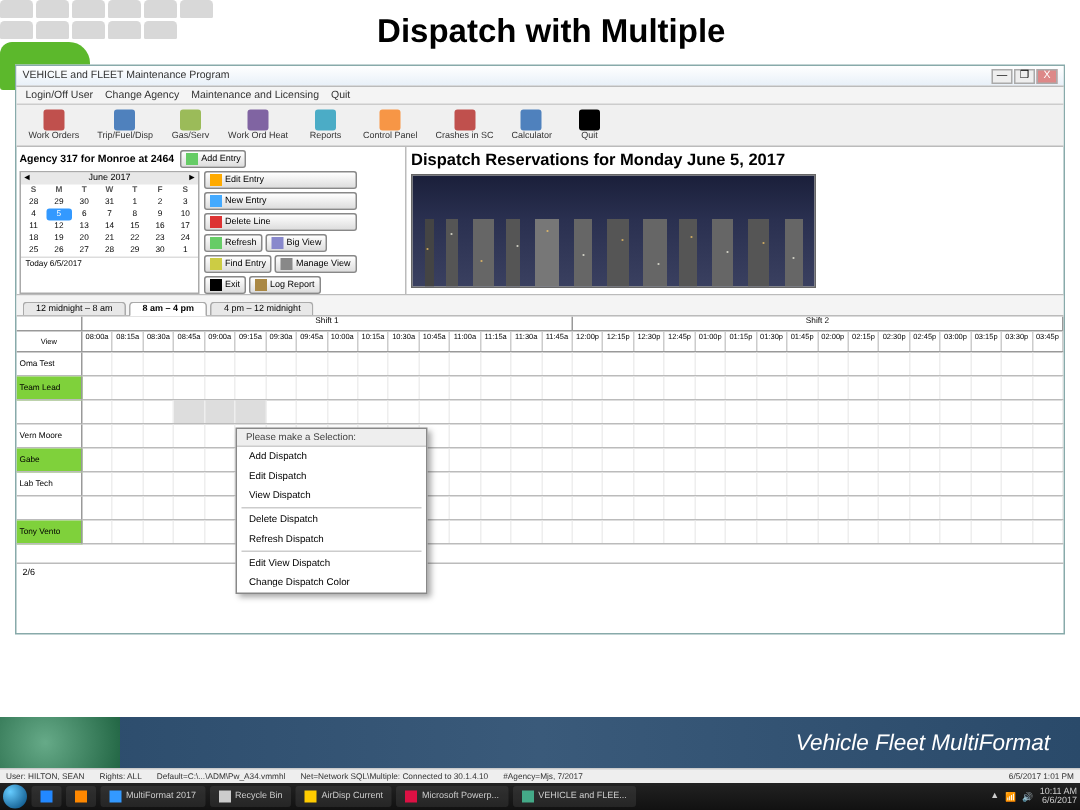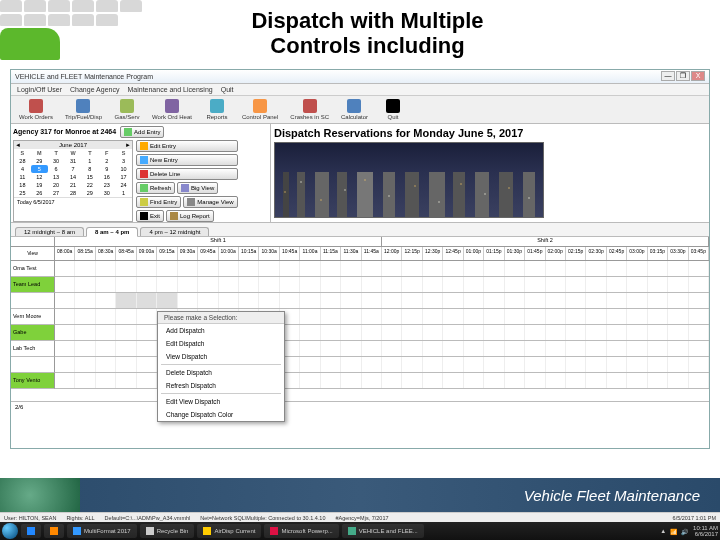--- a/index.html
+++ b/index.html
@@ -126,21 +126,20 @@
       <div class="car-shape"></div>
       <div class="car-shape"></div>
     </div>
   <div class="car-row">
       <div class="car-shape green"></div>
     </div>
 </div>
 
 <div class="slide-title">
   <div>Dispatch with Multiple</div>
-  <div>Controls including</div>
 </div>
 
 <div class="app-window">
   <div class="titlebar">
     <span class="title-text">VEHICLE and FLEET Maintenance Program</span>
     <div class="win-btns">
       <div class="win-btn">—</div>
       <div class="win-btn">❐</div>
       <div class="win-btn close">X</div>
     </div>
@@ -657,21 +656,21 @@
         <div class="cm-item">Delete Dispatch</div>
         <div class="cm-item">Refresh Dispatch</div>
         <div class="sep"></div>
         <div class="cm-item">Edit View Dispatch</div>
         <div class="cm-item">Change Dispatch Color</div>
       </div>
   </div>
 </div>
 
 <div class="branding-bar">
-  <span>Vehicle Fleet Maintenance</span>
+  <span>Vehicle Fleet MultiFormat</span>
 </div>
 
 <div class="status-line">
   <span>User: HILTON, SEAN</span>
   <span>Rights: ALL</span>
   <span>Default=C:\...\ADM\Pw_A34.vmmhl</span>
   <span>Net=Network SQL\Multiple: Connected to 30.1.4.10</span>
   <span>#Agency=Mjs, 7/2017</span>
   <span style="margin-left:auto">6/5/2017  1:01 PM</span>
 </div>

